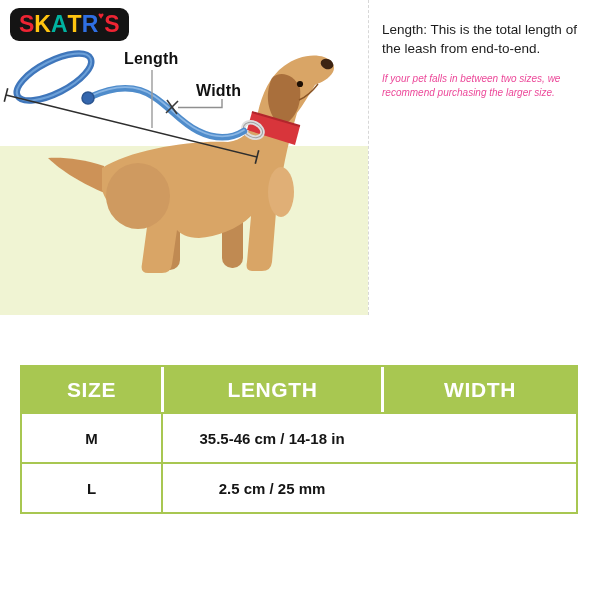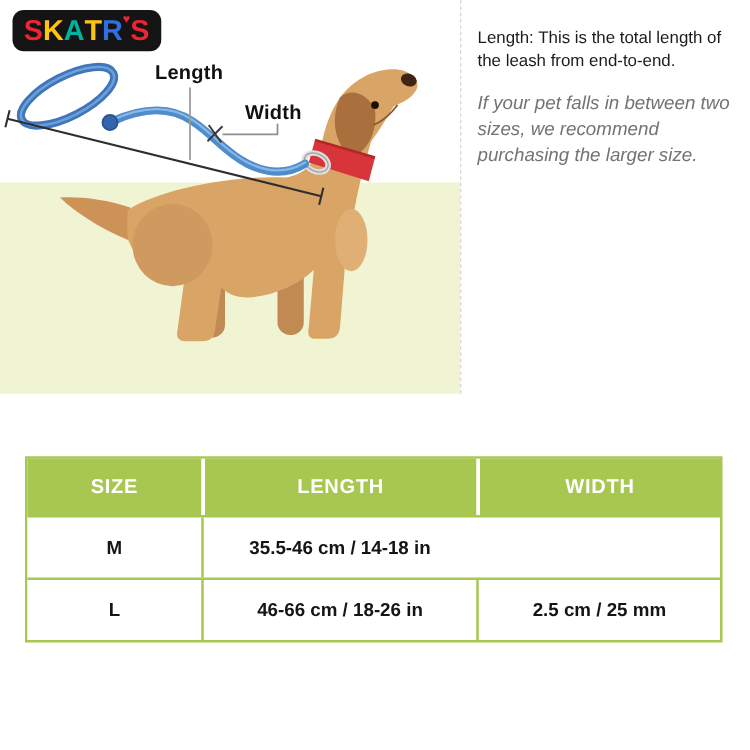--- a/index.html
+++ b/index.html
@@ -52,33 +52,33 @@
   .anno-width{left:196px;top:82px;}
 
   
   .panel{
     position:absolute;left:382px;top:21px;width:207px;
     font-size:13.5px;line-height:1.4;color:#1c1c1c;
   }
   .panel p{margin:0 0 13px 0;}
   .panel .def-label{font-weight:normal;}
   .panel .note{
-    font-style:italic;font-size:15px;color:#737373;
+    font-style:italic;font-size:10px;color:#ec4899;
   }
 
   
   .size-table{
     position:absolute;left:20px;top:365px;width:558px;
     border:2px solid var(--table_green);
     box-sizing:border-box;
   }
   .t-row{display:grid;grid-template-columns:139px 220px 195px;}
   .t-head{background:var(--table_green);}
   .t-head .t-cell{
-    color:#ffffff;font-weight:bold;font-size:16px;letter-spacing:0.6px;
+    color:#ffffff;font-weight:bold;font-size:21px;letter-spacing:0.6px;
     height:45px;display:flex;align-items:center;justify-content:center;
     border-left:3px solid #ffffff;
   }
   .t-head .t-cell:first-child{border-left:none;}
   .t-body{background:#ffffff;border-top:2px solid var(--table_green);}
   .t-body .t-cell{
     color:#151515;font-weight:bold;font-size:15px;
     height:48px;display:flex;align-items:center;justify-content:center;
     border-left:2px solid var(--table_green);
   }
@@ -180,18 +180,17 @@
       <div class="t-cell">SIZE</div>
       <div class="t-cell">LENGTH</div>
       <div class="t-cell">WIDTH</div>
     </div>
     <div class="t-row t-body">
       <div class="t-cell">M</div>
       <div class="t-cell">35.5-46 cm / 14-18 in</div>
     </div>
     <div class="t-row t-body">
       <div class="t-cell">L</div>
-      <div class="t-cell">46-66 cm / 18-26 in</div>
       <div class="t-cell">2.5 cm / 25 mm</div>
     </div>
   </div>
 
 </div>
 
 </body></html>

